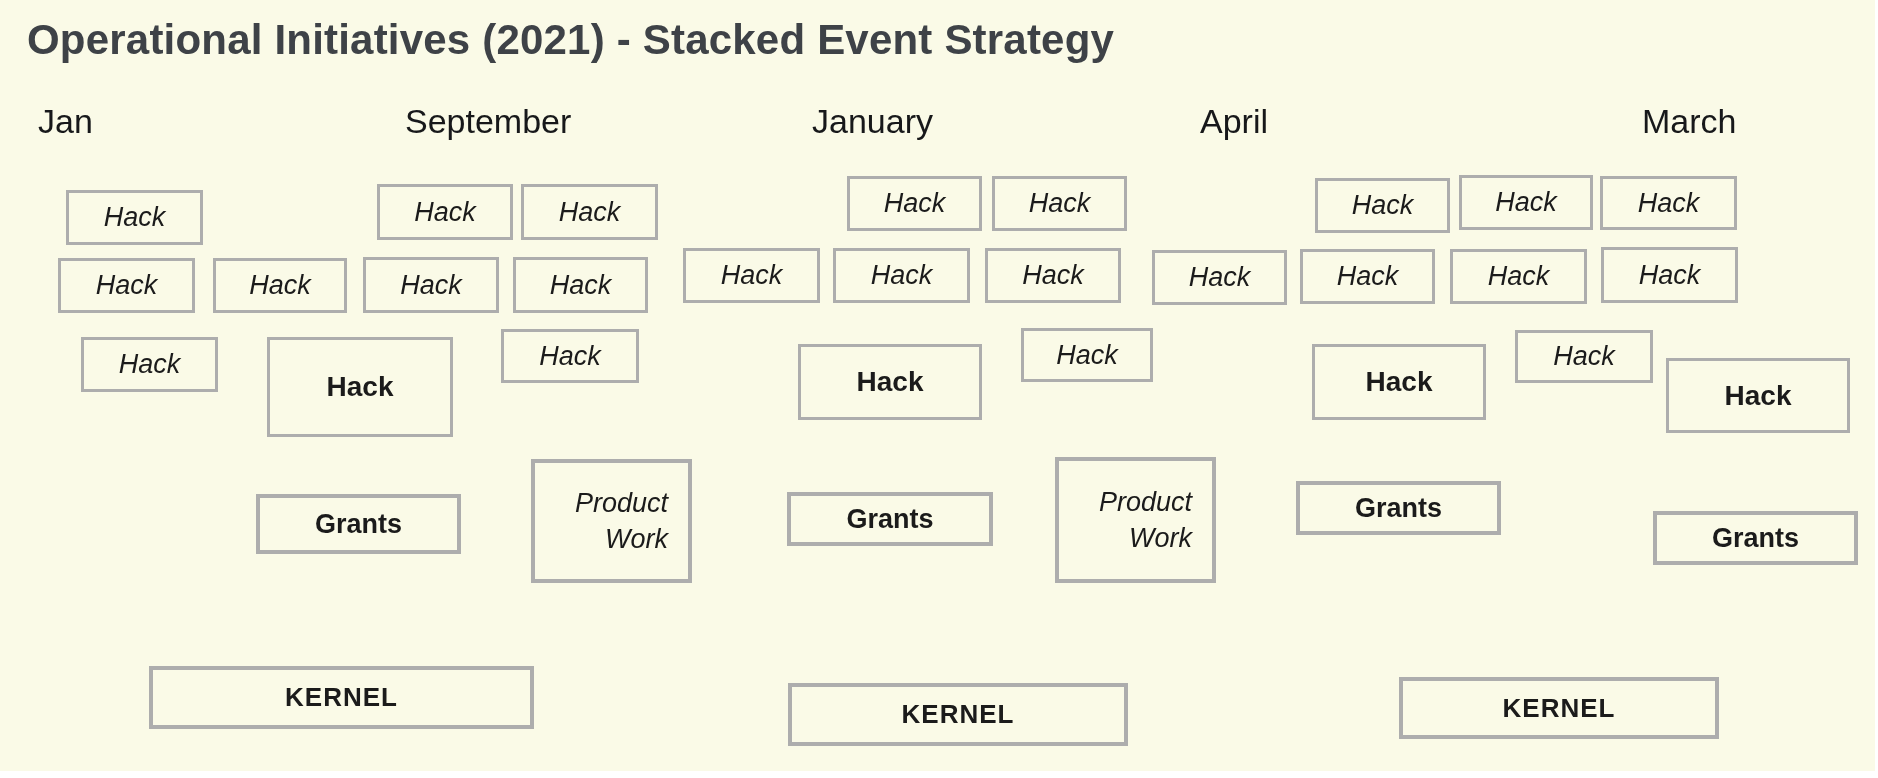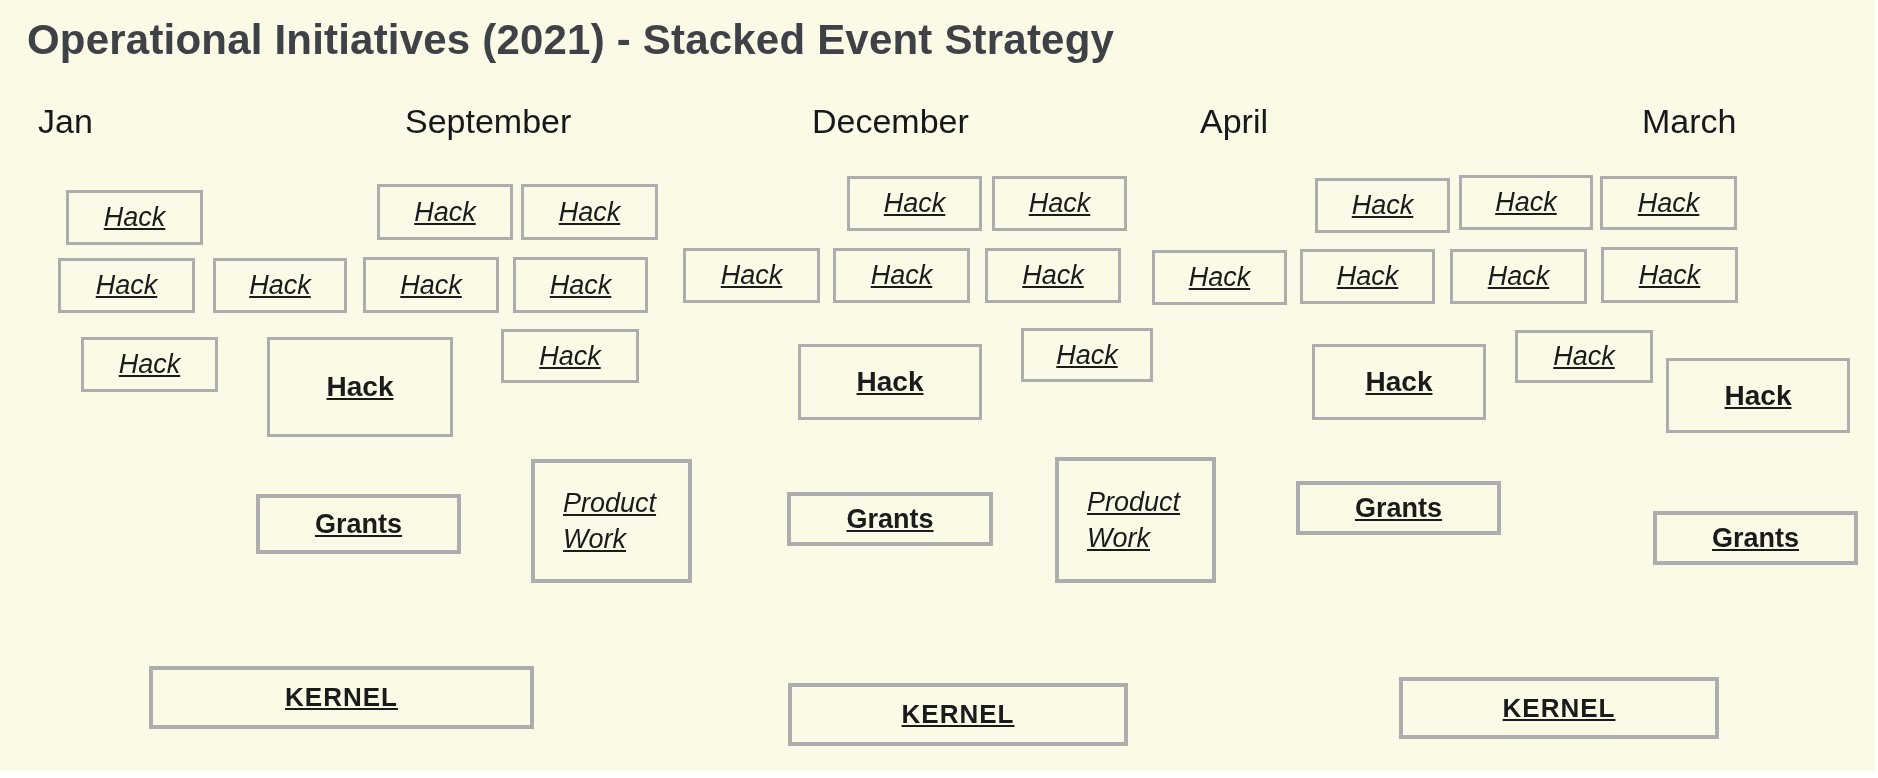--- a/index.html
+++ b/index.html
@@ -28,39 +28,38 @@
     color:#17181A;
     white-space:nowrap;
   }
   .box{
     position:absolute;
     box-sizing:border-box;
     border:3px solid var(--border,#ADADAD);
     display:flex;align-items:center;justify-content:center;
     color:var(--text,#1B1B1B);
     background:var(--bg,#FAFAE7);
-    text-align:left;
-    text-decoration:underline;
+    text-align:right;
   }
   .box.italic{font-style:italic;font-size:27px;}
   .box.bold{font-weight:700;font-size:28px;}
   .box.grants{font-weight:700;font-size:27px;border-width:4px;}
-  .box.product{font-style:italic;font-size:27px;border-width:4px;line-height:1.35;padding:0 28px;}
+  .box.product{font-style:italic;font-size:27px;border-width:4px;line-height:1.35;padding:0 20px;}
   .box.kernel{font-weight:700;font-size:26px;letter-spacing:1px;border-width:4px;}
 </style>
 </head>
 <body>
 
 <div class="page" style="--bg: #FAFAE7; --border: #ADADAD; --text: #1B1B1B; --title: #3E4247;">
   <div class="canvas">
     <div class="title">Operational Initiatives (2021) - Stacked Event Strategy</div>
     <div id="months-layer">
         <div class="month" style="left: 30px; margin-left: 8px;">Jan</div>
         <div class="month" style="left: 405px;">September</div>
-        <div class="month" style="left: 812px;">December</div>
+        <div class="month" style="left: 812px;">January</div>
         <div class="month" style="left: 1200px;">April</div>
         <div class="month" style="left: 1642px;">March</div>
       </div>
     <div id="boxes-layer">
         <div class="box italic" style="left: 66px; top: 190px; width: 137px; height: 55px;">Hack</div>
         <div class="box italic" style="left: 377px; top: 184px; width: 136px; height: 56px;">Hack</div>
         <div class="box italic" style="left: 521px; top: 184px; width: 137px; height: 56px;">Hack</div>
         <div class="box italic" style="left: 847px; top: 176px; width: 135px; height: 55px;">Hack</div>
         <div class="box italic" style="left: 992px; top: 176px; width: 135px; height: 55px;">Hack</div>
         <div class="box italic" style="left: 1315px; top: 178px; width: 135px; height: 55px;">Hack</div>

